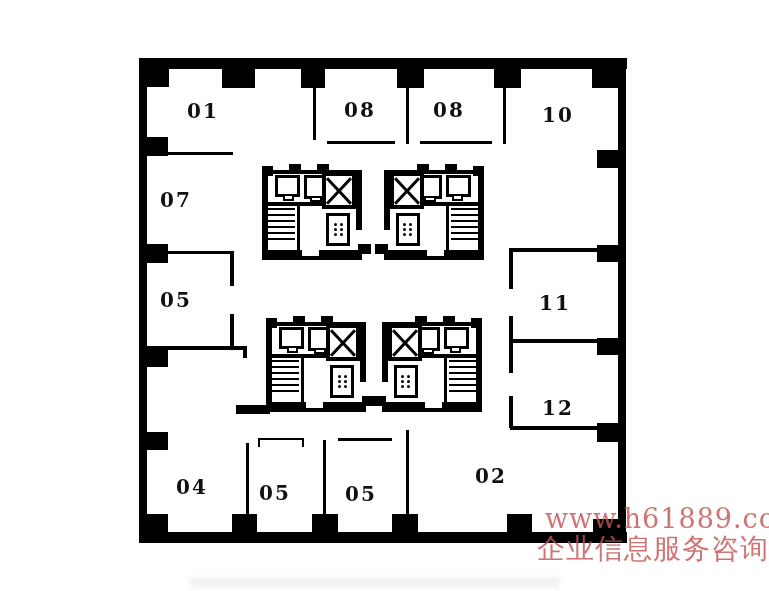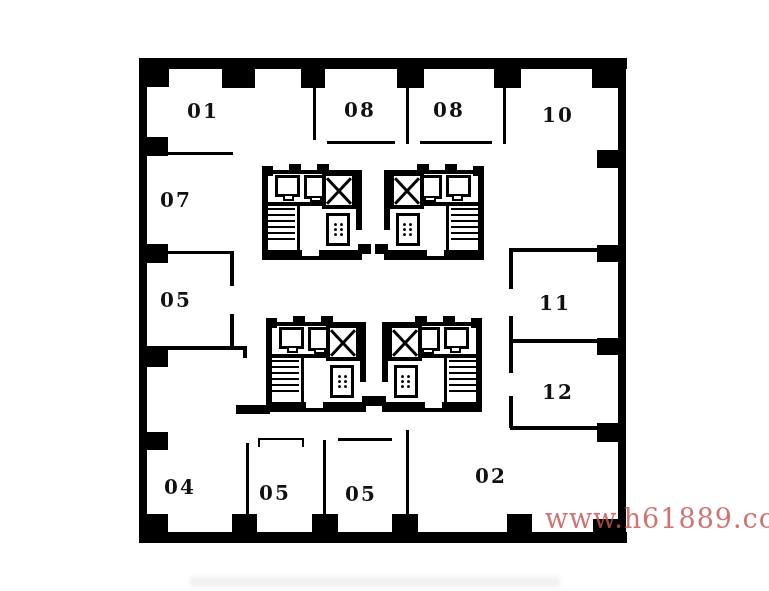--- a/index.html
+++ b/index.html
@@ -265,23 +265,24 @@
     </div>
   </div>
 
   <span class="rl" style="left:203px;top:111px">01</span>
   <span class="rl" style="left:360px;top:110px">08</span>
   <span class="rl" style="left:449px;top:110px">08</span>
   <span class="rl" style="left:558px;top:115px">10</span>
   <span class="rl" style="left:176px;top:200px">07</span>
   <span class="rl" style="left:176px;top:300px">05</span>
   <span class="rl" style="left:555px;top:303px">11</span>
-  <span class="rl" style="left:558px;top:392px">12</span>
-  <span class="rl" style="left:180px;top:487px">04</span>
+  <span class="rl" style="left:558px;top:408px">12</span>
+  <span class="rl" style="left:192px;top:487px">04</span>
   <span class="rl" style="left:275px;top:493px">05</span>
   <span class="rl" style="left:361px;top:494px">05</span>
   <span class="rl" style="left:491px;top:476px">02</span>
 
   <div class="wm wm1">www.h61889.com</div>
+  <div class="wm wm2">企业信息服务咨询</div>
 
   <div class="noise"></div>
 
 </div>
 
 </body></html>

